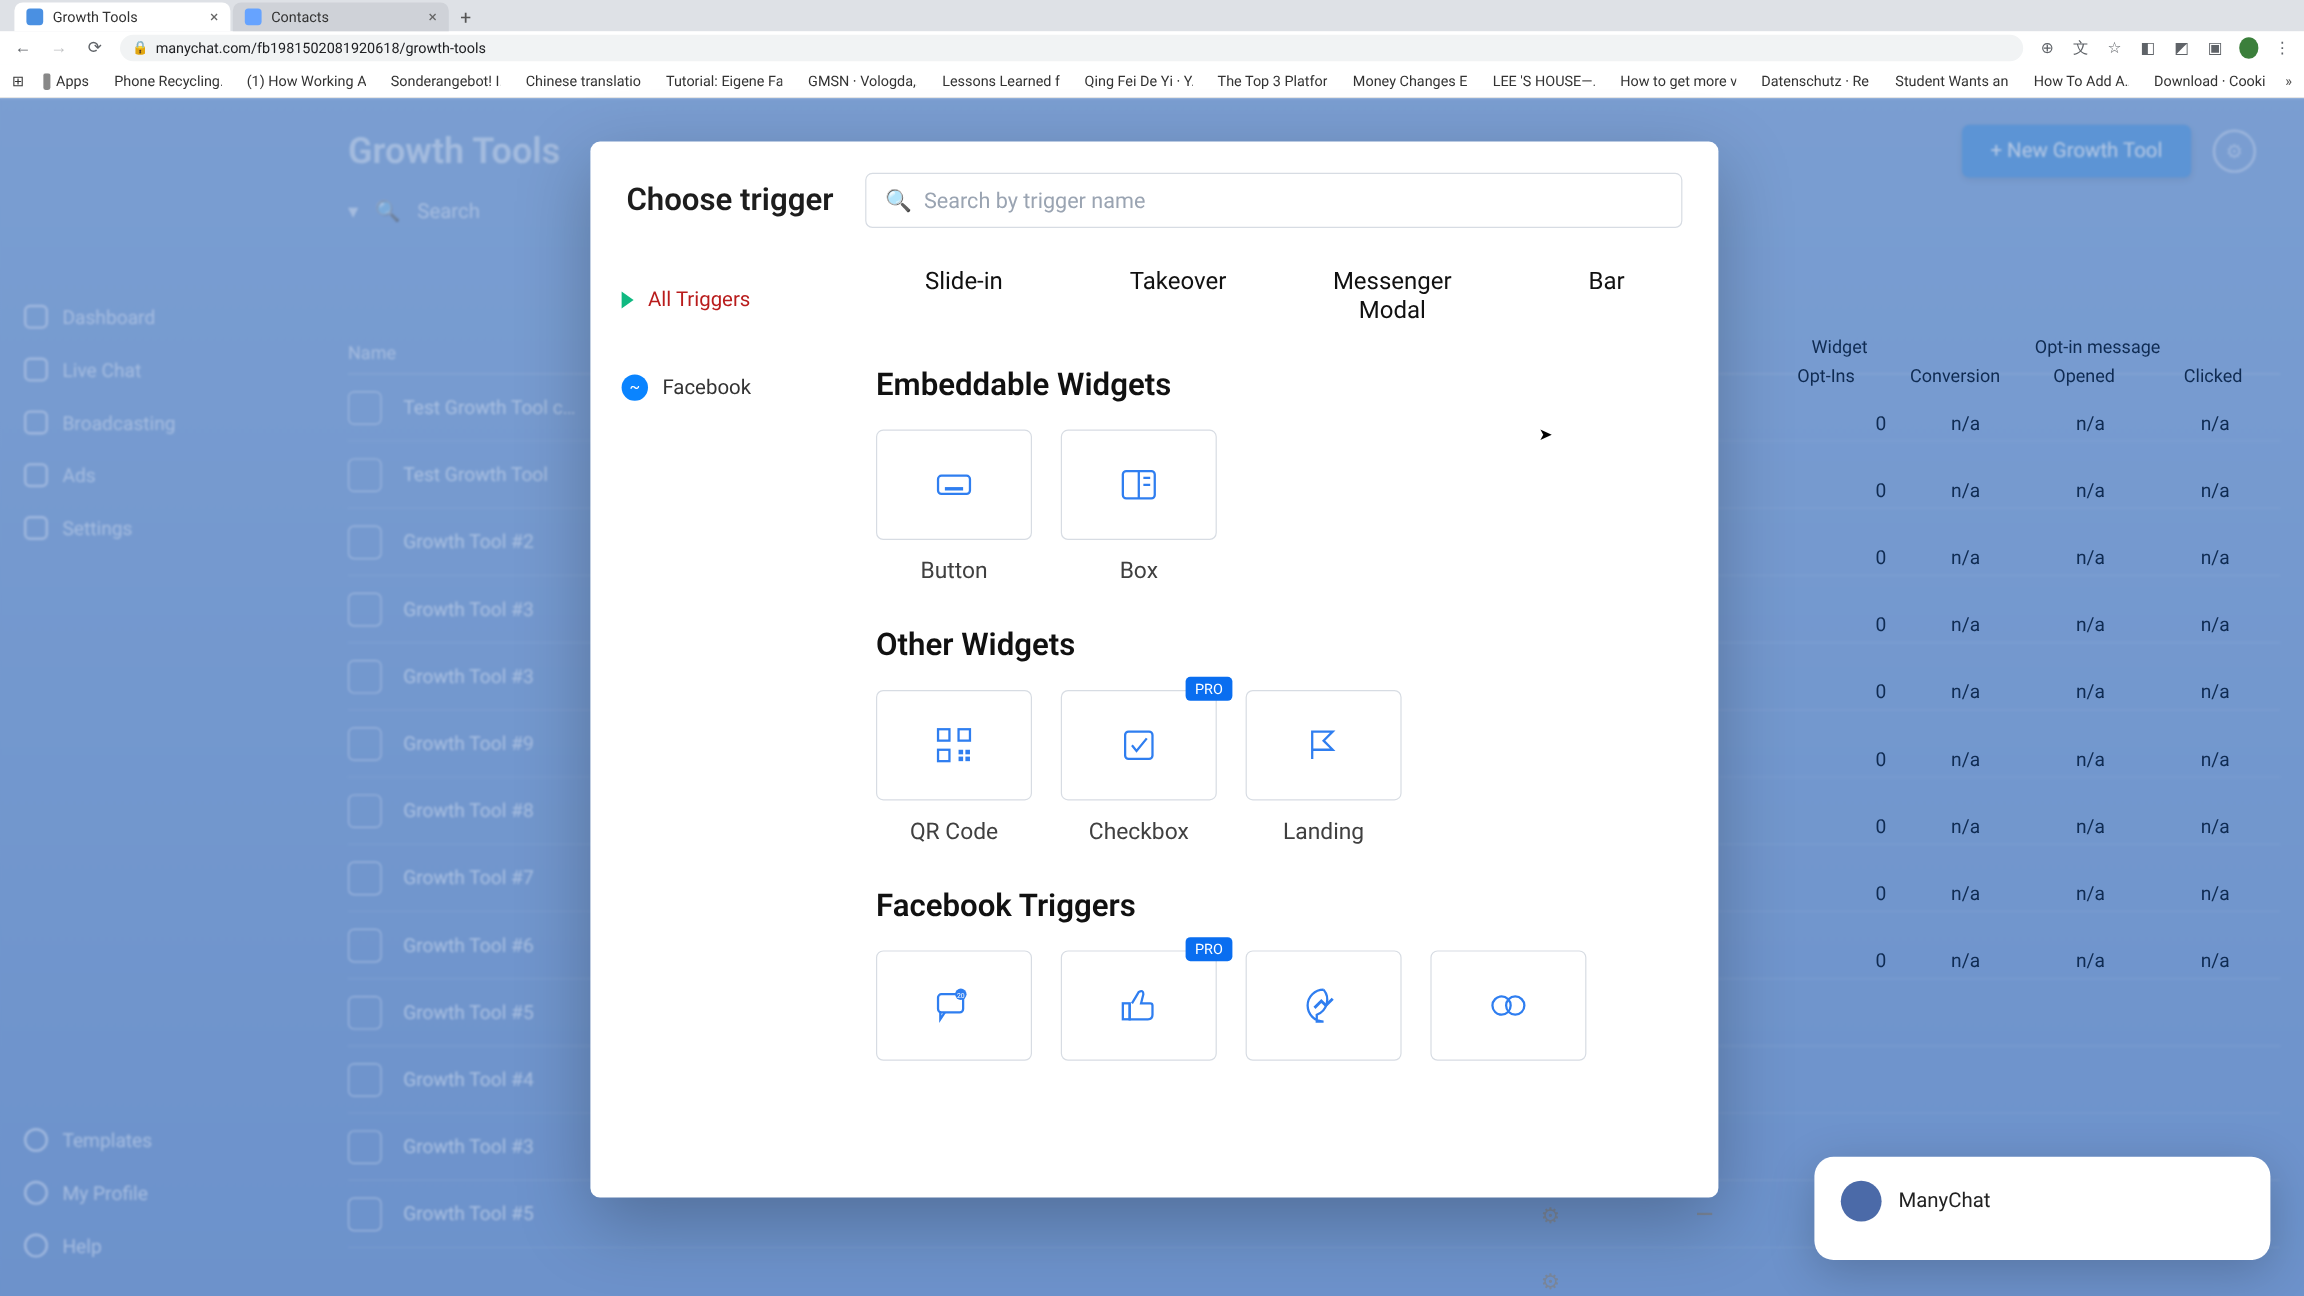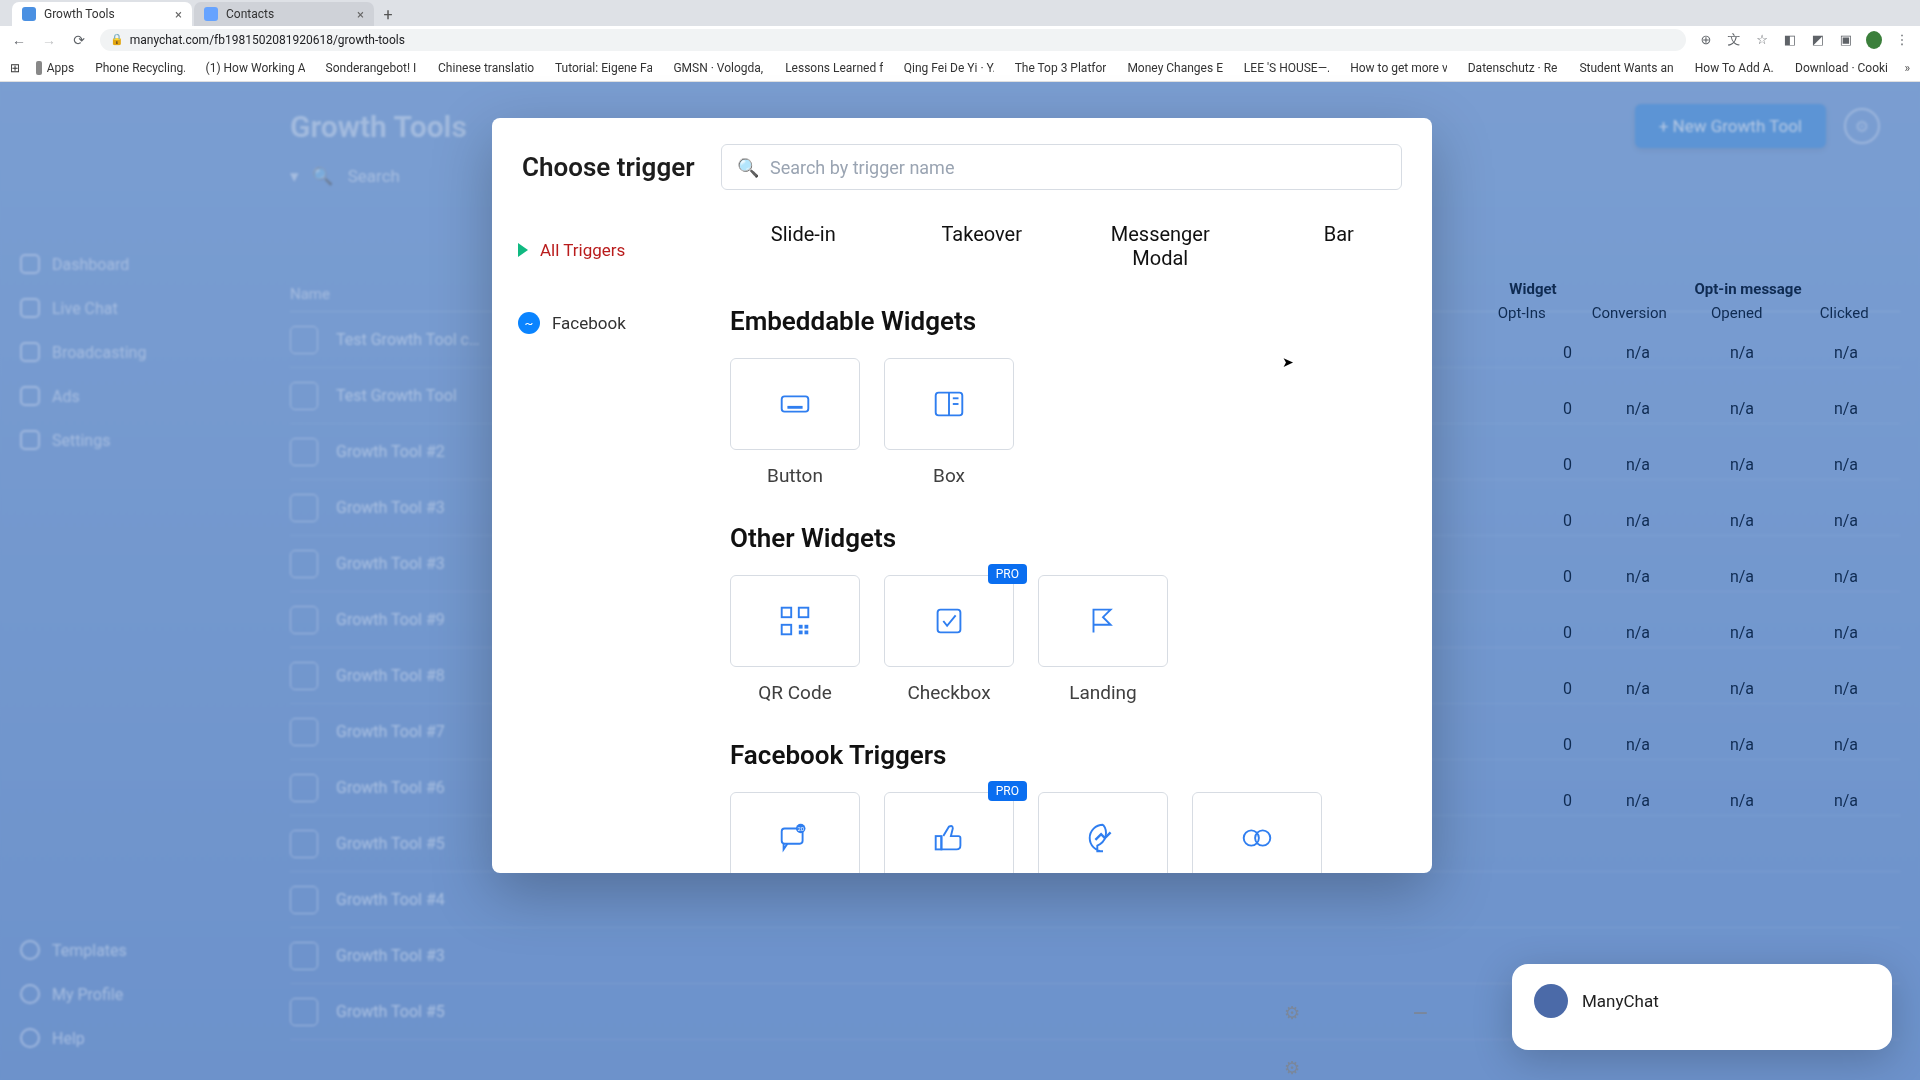--- a/index.html
+++ b/index.html
@@ -42,30 +42,30 @@
   .col-name{flex:0 0 auto;width:600px}
   .bg-rows{}
   .bg-row{display:flex;align-items:center;height:56px;border-bottom:1px solid rgba(255,255,255,.15);color:#e4ebf8;font-size:16px}
   .bg-row .ic{width:28px;height:28px;border:1.5px solid #cfdaf2;border-radius:5px;margin-right:18px;display:inline-block}
   .bg-sidebar{position:absolute;left:0;top:0;bottom:0;width:200px;padding-top:160px}
   .bg-side-item{display:flex;align-items:center;gap:12px;padding:12px 20px;color:#dae3f5;font-size:16px}
   .bg-side-item .dot{width:20px;height:20px;border:2px solid #cfdaf2;border-radius:5px}
   .bg-side-bottom{position:absolute;bottom:20px;left:0;width:200px}
   
   .stats{position:absolute;top:198px;right:22px;width:430px;background:transparent}
-  .stats-head{display:flex;color:#0f2b52;font-size:15px;font-weight:700}
+  .stats-head{display:flex;color:#0f2b52;font-size:15px;font-weight:400}
   .stats-head .h1{width:130px;text-align:center}
   .stats-head .h2{flex:1;text-align:center}
   .stats-sub{display:flex;color:#0f2b52;font-size:15px;padding:6px 0 2px}
   .stats-sub div{flex:1;text-align:center}
   .stat-row{display:flex;height:56px;align-items:center}
   .stat-row div{flex:1;text-align:center;color:#0f2b52;font-size:16px}
   .stat-row .c1{text-align:right;padding-right:14px}
   
-  .modal{position:absolute;left:492px;top:36px;width:940px;height:755px;background:#fff;border-radius:8px;box-shadow:0 20px 60px rgba(0,0,0,.25);display:flex;flex-direction:column;overflow:hidden}
+  .modal{position:absolute;left:492px;top:36px;width:940px;height:880px;background:#fff;border-radius:8px;box-shadow:0 20px 60px rgba(0,0,0,.25);display:flex;flex-direction:column;overflow:hidden}
   .modal-head{display:flex;align-items:center;padding:26px 30px;gap:26px}
   .modal-title{font-size:26px;font-weight:600;color:#1d1d1d}
   .modal-search{flex:1;height:46px;border:1px solid #d7dce3;border-radius:6px;display:flex;align-items:center;padding:0 16px;color:#9aa4b2;font-size:18px;gap:10px}
   .modal-body{display:flex;flex:1;overflow:hidden}
   .modal-side{width:230px;padding:10px 12px}
   .side-item{display:flex;align-items:center;gap:12px;padding:14px 14px;border-radius:6px;font-size:17px;color:#333;cursor:pointer}
   .side-item.active{color:#b91c1c}
   .side-item .tri{width:0;height:0;border-left:10px solid #10b981;border-top:7px solid transparent;border-bottom:7px solid transparent}
   .fb-ico{width:22px;height:22px;border-radius:50%;background:#0a84ff;color:#fff;display:flex;align-items:center;justify-content:center;font-size:13px}
   .modal-main{flex:1;padding:4px 20px 20px 8px;overflow:auto}

